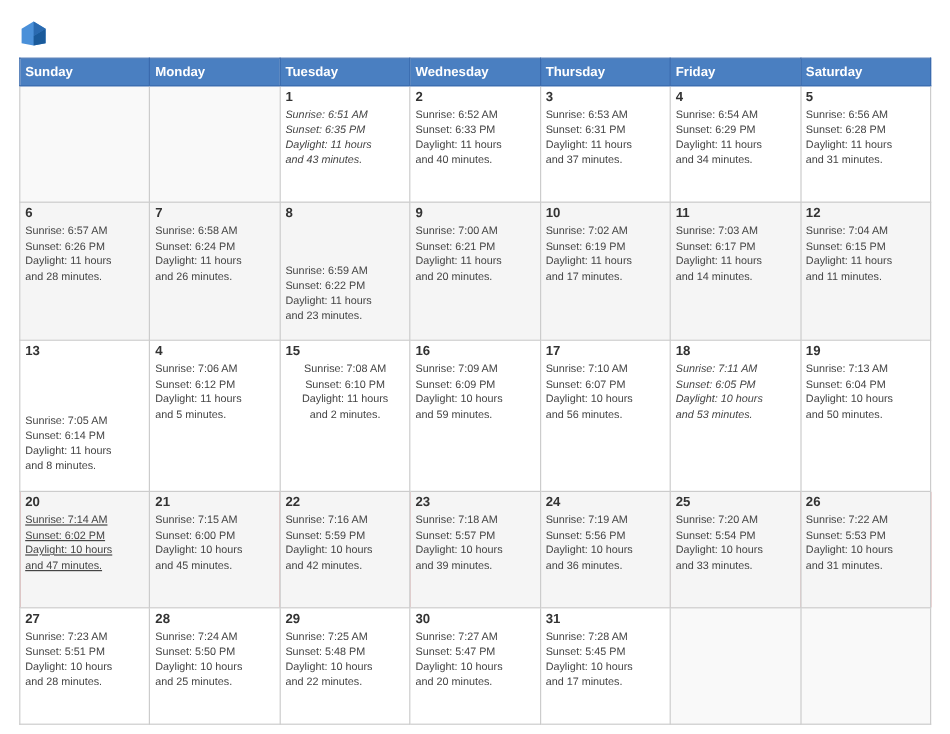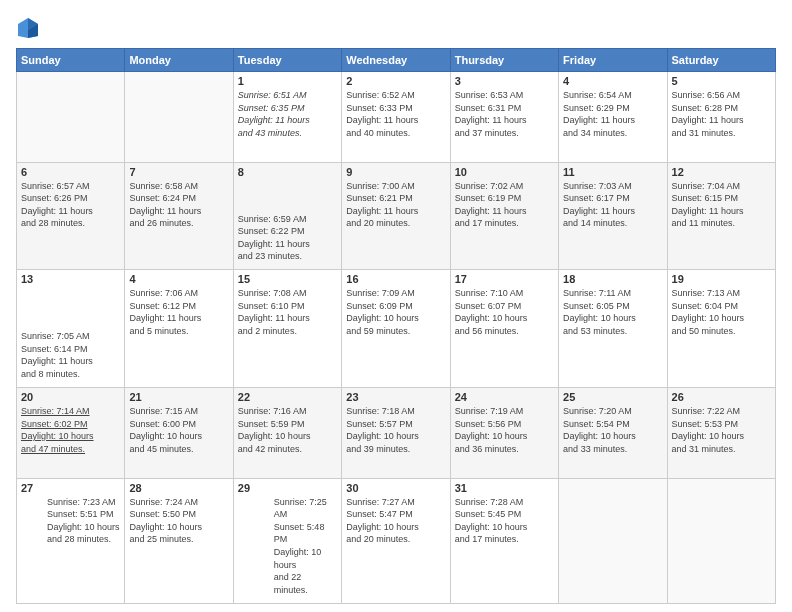--- a/index.html
+++ b/index.html
@@ -244,42 +244,42 @@
           </td>
           <td>
             <span class="day-num">4</span>
             <div class="day-info" style="white-space: pre-line;">Sunrise: 7:06 AM
 Sunset: 6:12 PM
 Daylight: 11 hours
 and 5 minutes.</div>
           </td>
           <td>
             <span class="day-num">15</span>
-            <div class="day-info" style="white-space: pre-line;">Sunrise: 7:08 AM
+            <div class="day-info" style="white-space: pre-line; text-align: center;">Sunrise: 7:08 AM
 Sunset: 6:10 PM
 Daylight: 11 hours
 and 2 minutes.</div>
           </td>
           <td>
             <span class="day-num">16</span>
             <div class="day-info" style="white-space: pre-line;">Sunrise: 7:09 AM
 Sunset: 6:09 PM
 Daylight: 10 hours
 and 59 minutes.</div>
           </td>
           <td>
             <span class="day-num">17</span>
             <div class="day-info" style="white-space: pre-line;">Sunrise: 7:10 AM
 Sunset: 6:07 PM
 Daylight: 10 hours
 and 56 minutes.</div>
           </td>
           <td>
             <span class="day-num">18</span>
-            <div class="day-info" style="white-space: pre-line;">Sunrise: 7:11 AM
+            <div class="day-info" style="white-space: pre-line; font-style: italic;">Sunrise: 7:11 AM
 Sunset: 6:05 PM
 Daylight: 10 hours
 and 53 minutes.</div>
           </td>
           <td>
             <span class="day-num">19</span>
             <div class="day-info" style="white-space: pre-line;">Sunrise: 7:13 AM
 Sunset: 6:04 PM
 Daylight: 10 hours
 and 50 minutes.</div>
@@ -332,35 +332,35 @@
             <span class="day-num">26</span>
             <div class="day-info" style="white-space: pre-line;">Sunrise: 7:22 AM
 Sunset: 5:53 PM
 Daylight: 10 hours
 and 31 minutes.</div>
           </td>
         </tr>
         <tr>
           <td>
             <span class="day-num">27</span>
-            <div class="day-info" style="white-space: pre-line; margin-left: 26px;">Sunrise: 7:23 AM
+            <div class="day-info" style="white-space: pre-line;">Sunrise: 7:23 AM
 Sunset: 5:51 PM
 Daylight: 10 hours
 and 28 minutes.</div>
           </td>
           <td>
             <span class="day-num">28</span>
             <div class="day-info" style="white-space: pre-line;">Sunrise: 7:24 AM
 Sunset: 5:50 PM
 Daylight: 10 hours
 and 25 minutes.</div>
           </td>
           <td>
             <span class="day-num">29</span>
-            <div class="day-info" style="white-space: pre-line; margin-left: 36px;">Sunrise: 7:25 AM
+            <div class="day-info" style="white-space: pre-line;">Sunrise: 7:25 AM
 Sunset: 5:48 PM
 Daylight: 10 hours
 and 22 minutes.</div>
           </td>
           <td>
             <span class="day-num">30</span>
             <div class="day-info" style="white-space: pre-line;">Sunrise: 7:27 AM
 Sunset: 5:47 PM
 Daylight: 10 hours
 and 20 minutes.</div>

